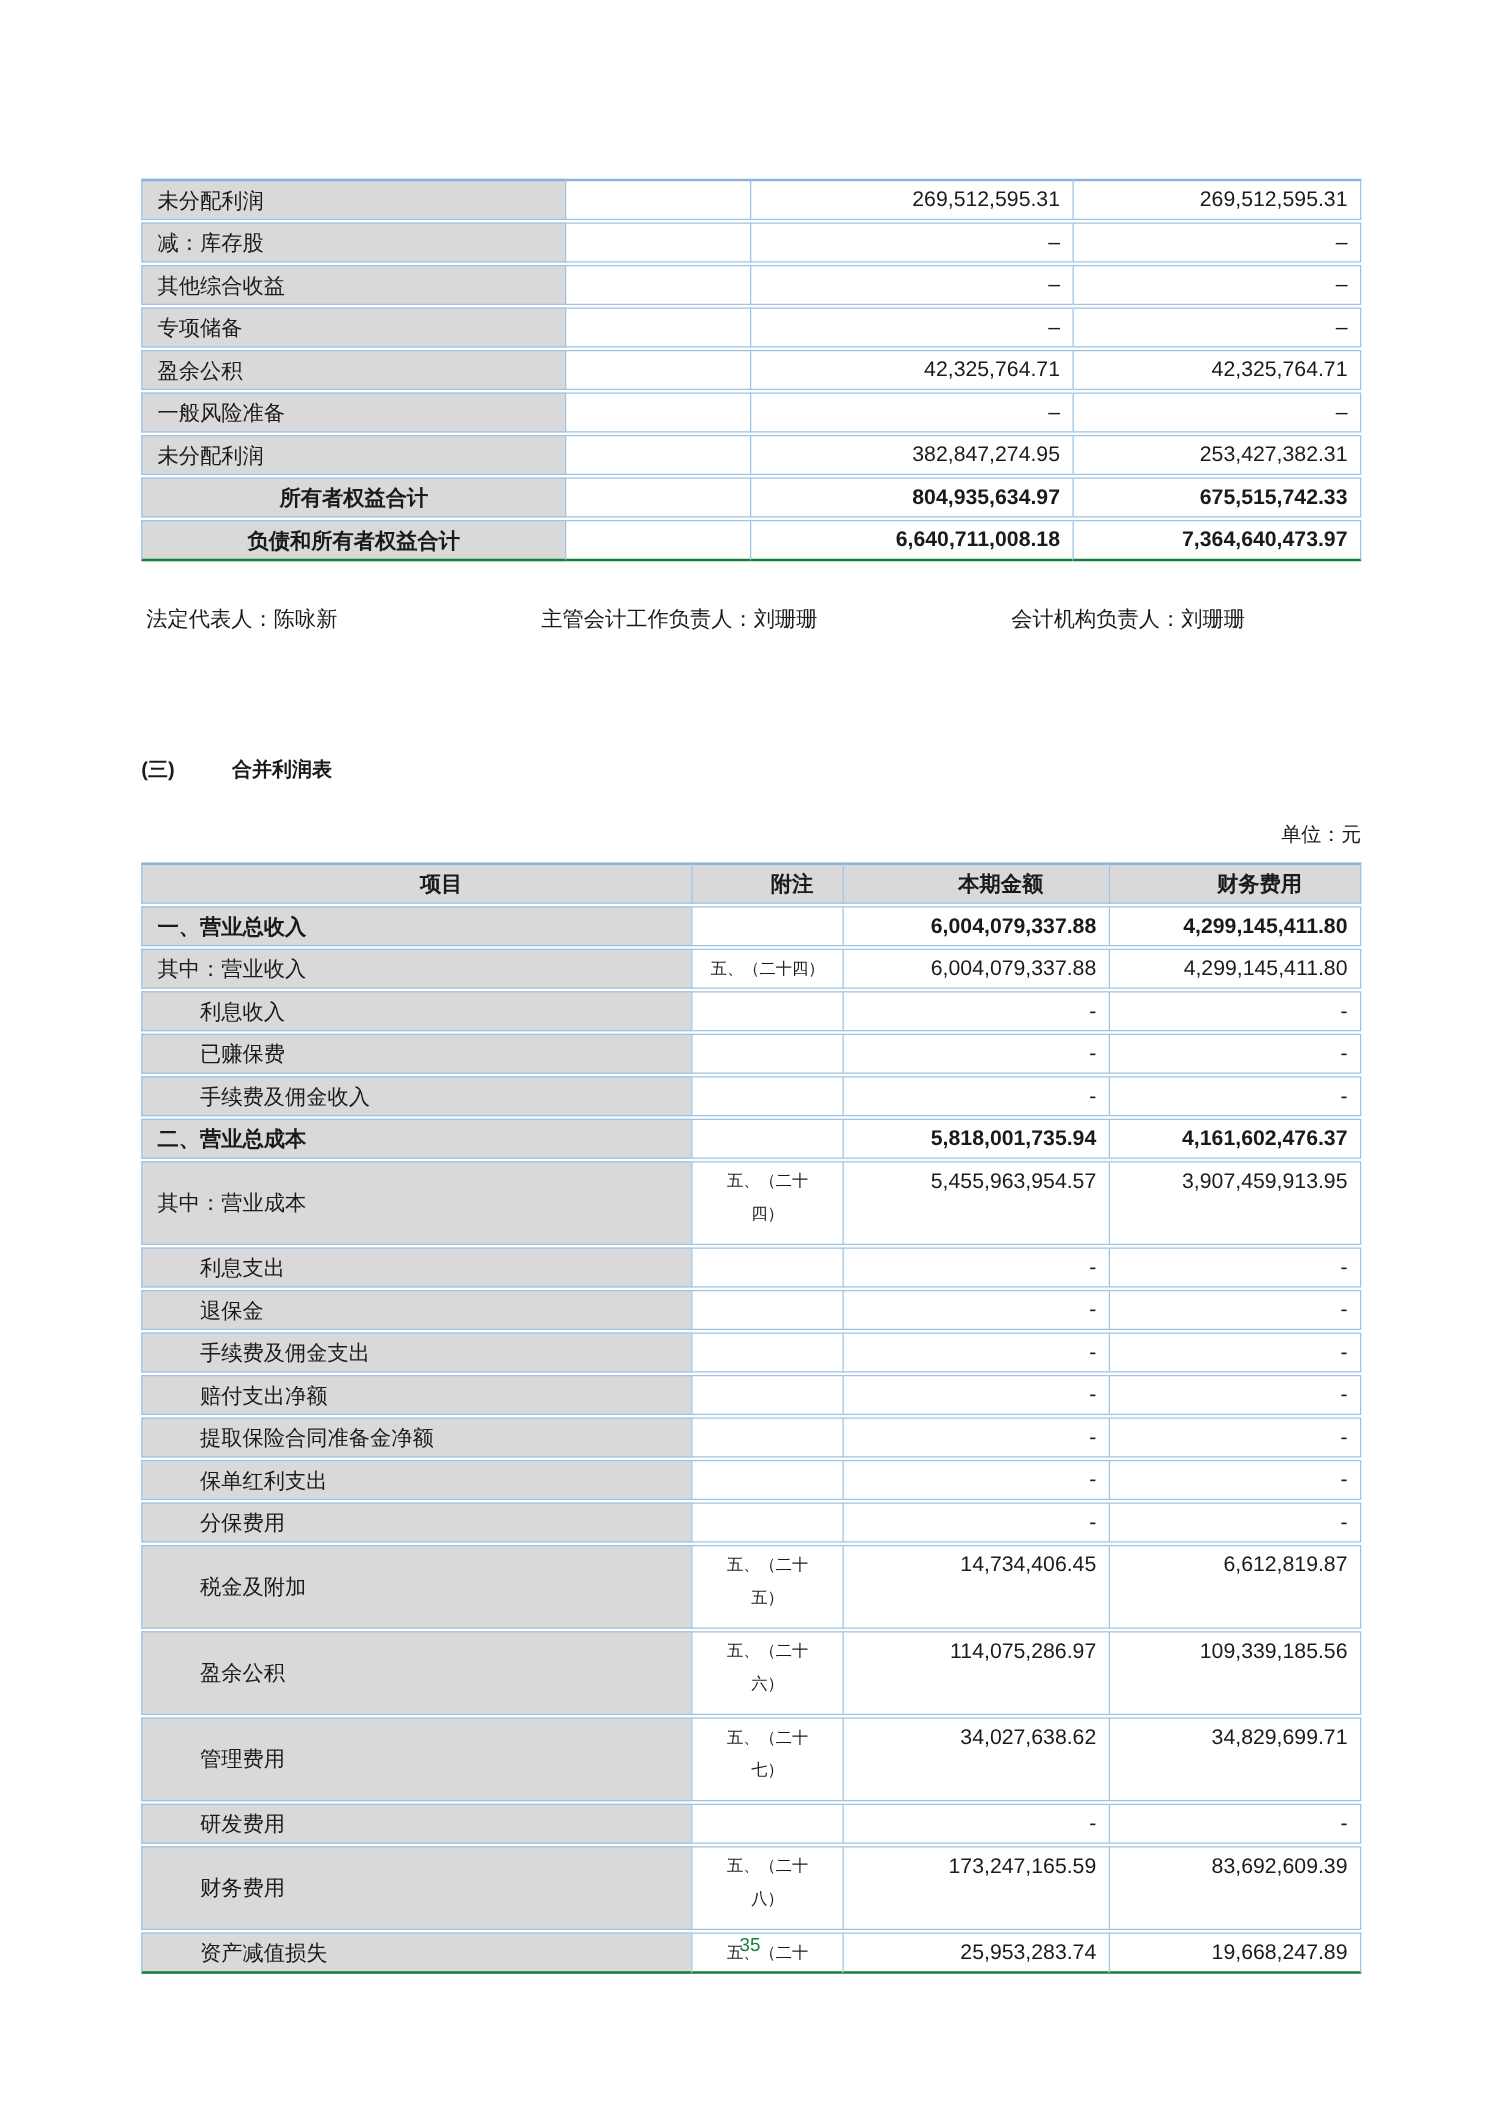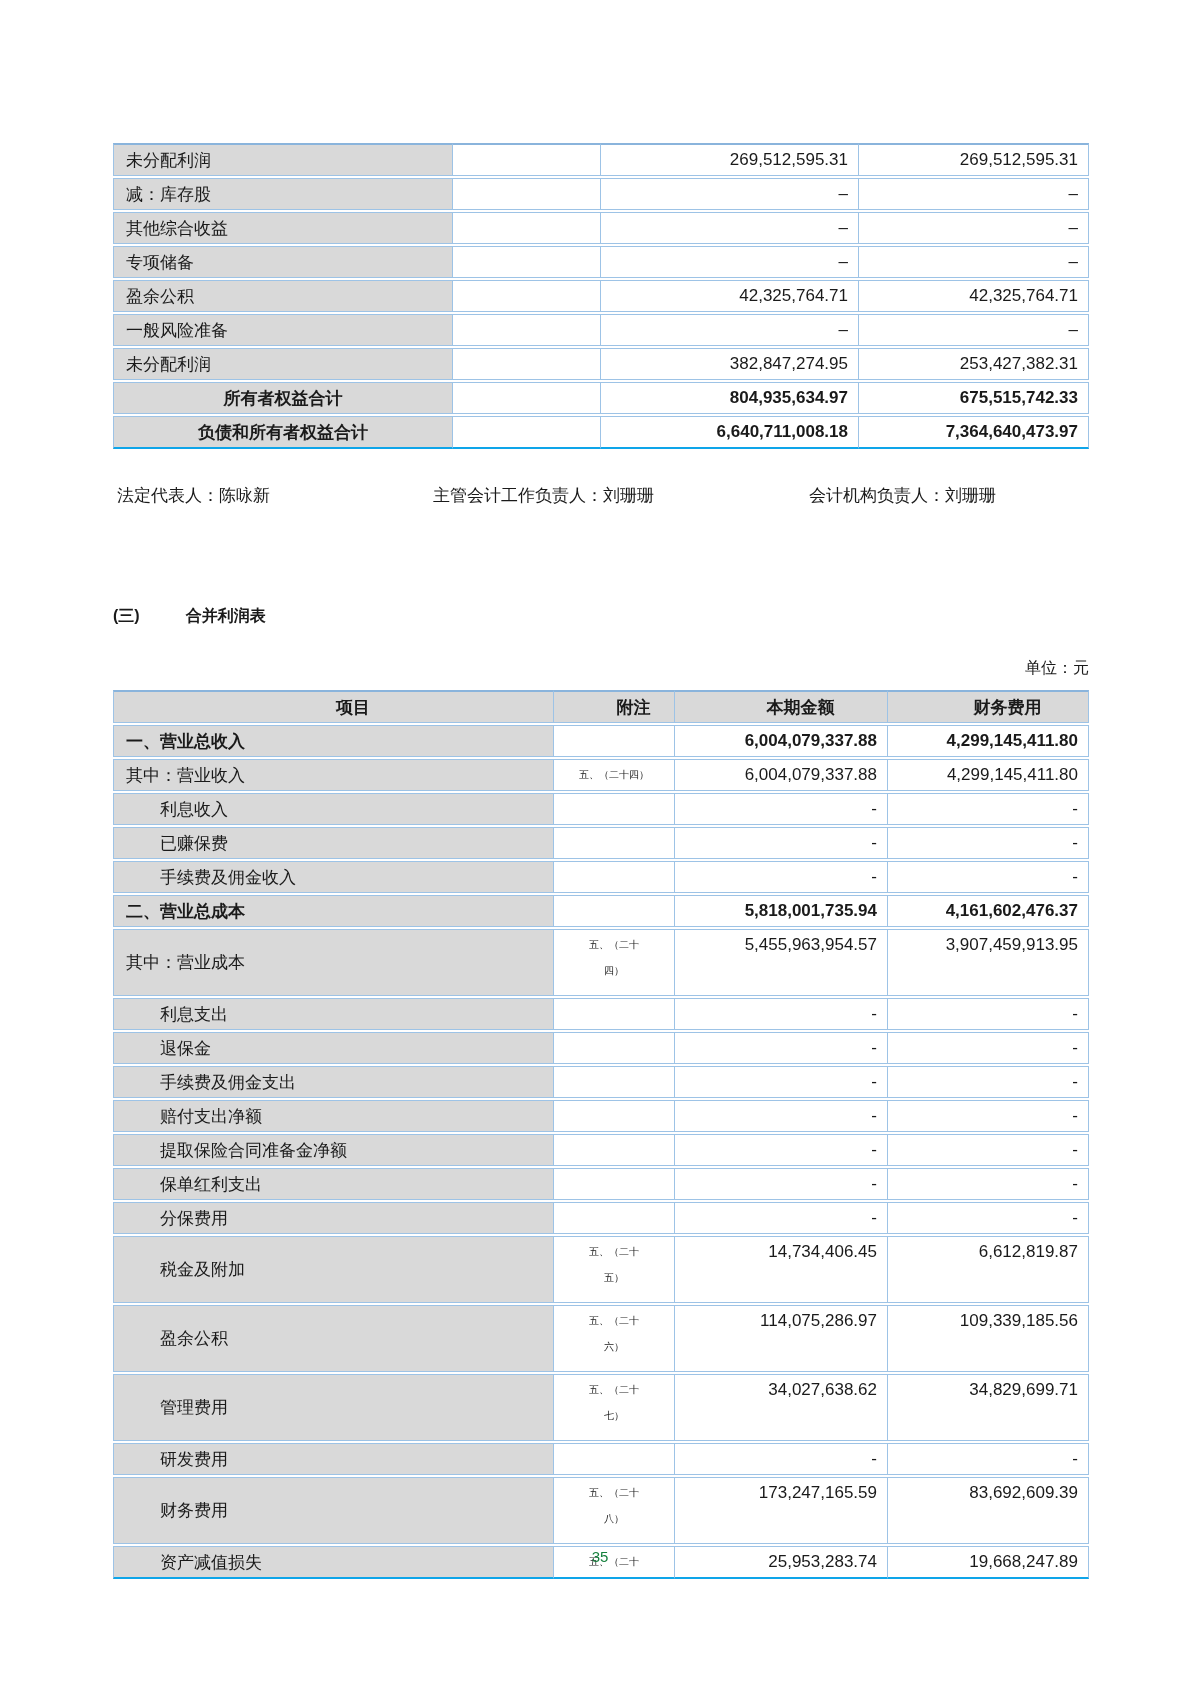--- a/index.html
+++ b/index.html
@@ -25,26 +25,26 @@
     border-top:1px solid #9dc3e6;
     border-bottom:1px solid #9dc3e6;
     border-left:1px solid #9dc3e6;
     height:30px;
     padding:0;
     vertical-align:middle;
     overflow:hidden;
   }
   td:last-child,th:last-child{border-right:1px solid #9dc3e6;}
   tr:first-child > td, tr:first-child > th{border-top:2px solid #8ab4dc;}
-  tr:last-child > td, tr:last-child > th{border-bottom:2px solid #0ea5e9;}
+  tr:last-child > td, tr:last-child > th{border-bottom:2px solid #15803d;}
   .lab{background:#d9d9d9;padding-left:12px;text-align:left;}
   .lab.ind1{padding-left:46px;}
   .lab.center{text-align:center;padding-left:0;}
   .val{text-align:right;padding-right:10px;}
-  .note{text-align:center;font-size:10px;white-space:pre-line;line-height:26px;}
+  .note{text-align:center;font-size:13px;white-space:pre-line;line-height:26px;}
   th{background:#d9d9d9;text-align:center;font-weight:bold;padding-left:39px;}
   tr.bold td{font-weight:bold;}
   tr.tall td{height:60px;}
   tr.tall td.val{vertical-align:top;padding-top:5px;}
   tr.tall td.note{vertical-align:top;padding-top:2px;}
   .signatures{
     position:absolute;left:113px;top:468px;width:976px;height:22px;
     font-size:17px;
   }
   .signatures span{position:absolute;top:16px;white-space:nowrap;}

